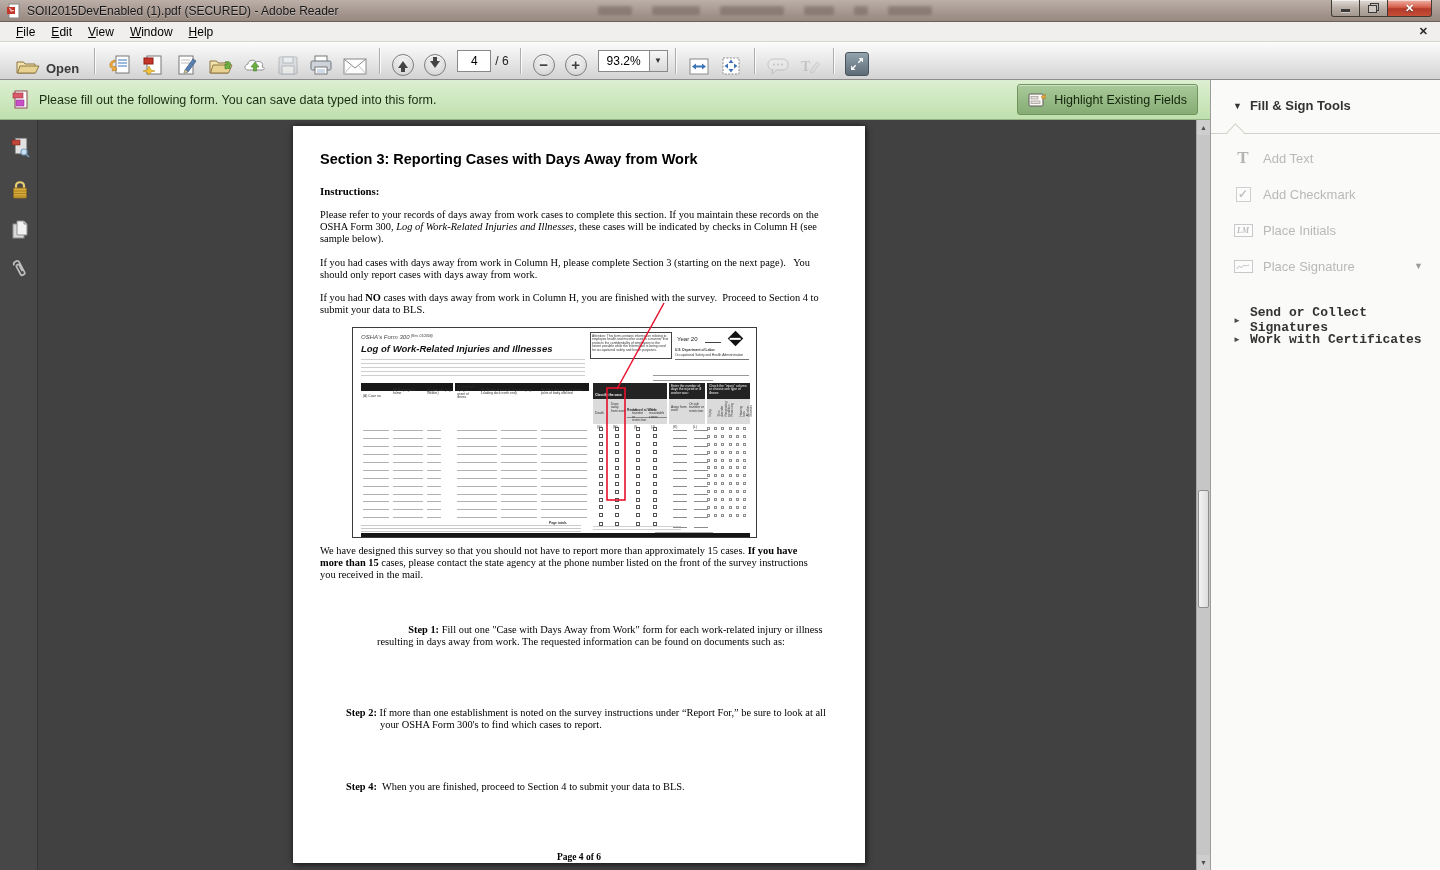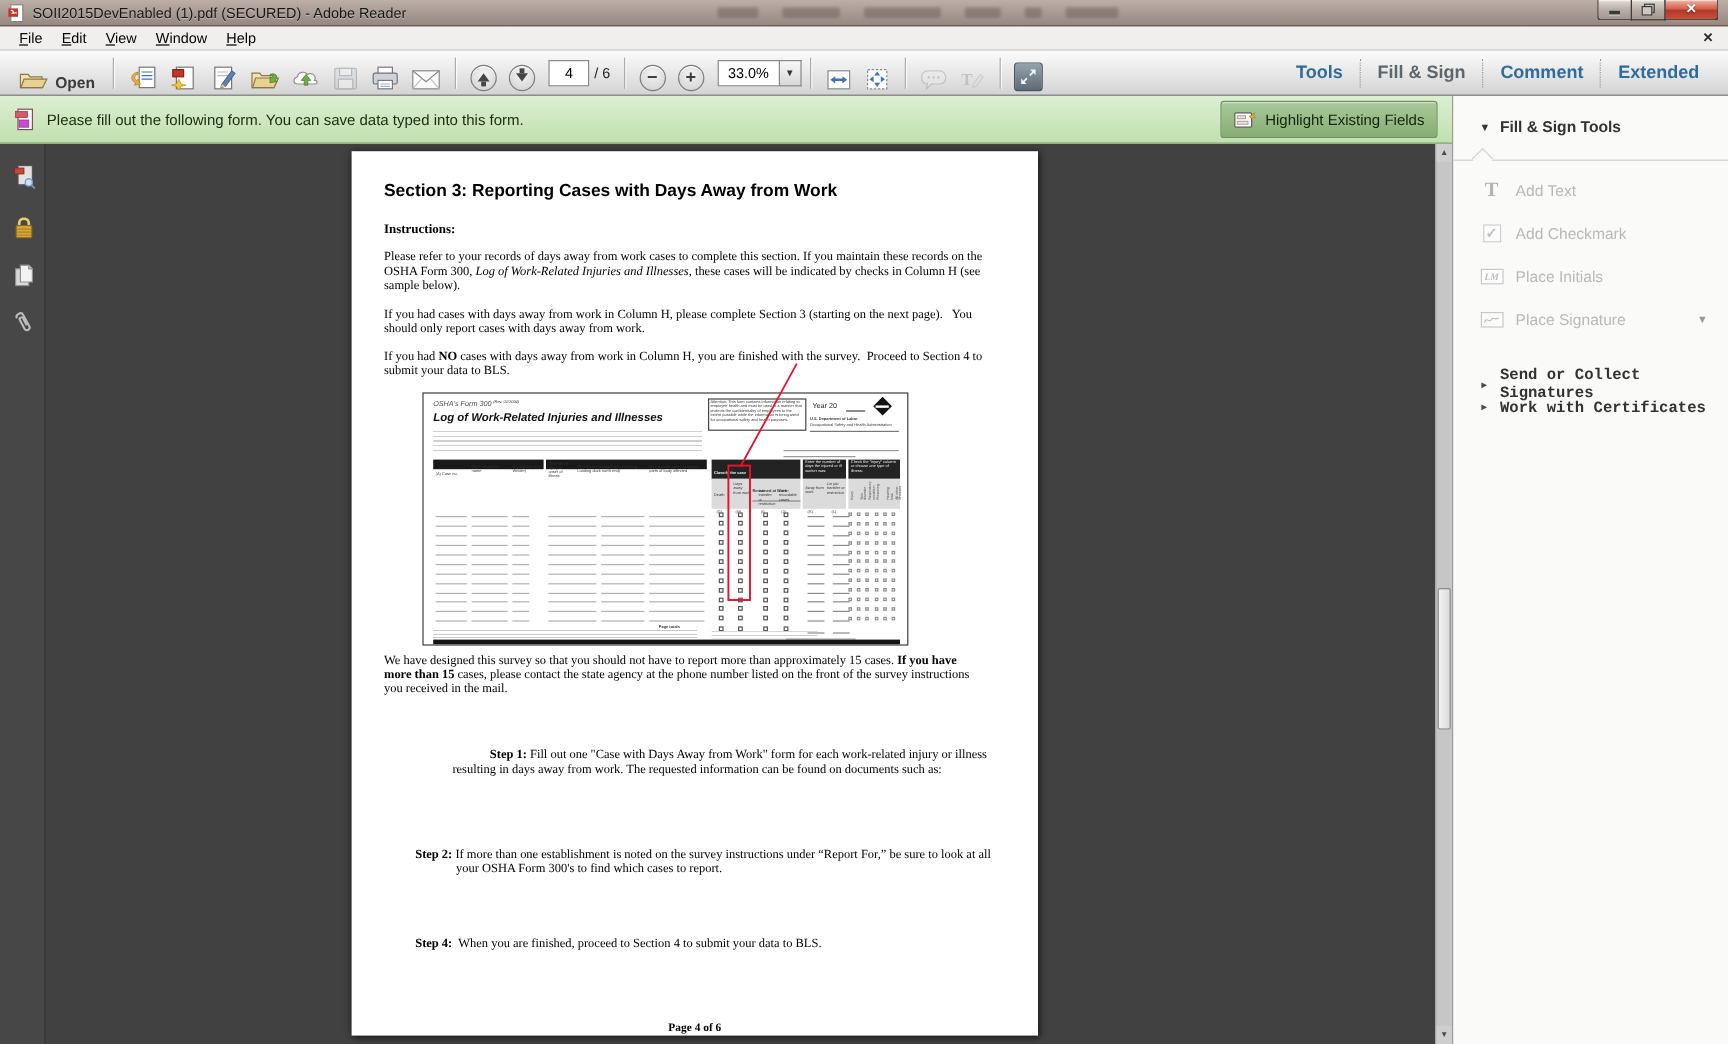--- a/index.html
+++ b/index.html
@@ -297,21 +297,21 @@
     <div class="tb-btn">
         <span class="circ">
           <span class="sign-glyph">−</span>
         </span>
       </div>
     <div class="tb-btn">
         <span class="circ">
           <span class="sign-glyph">+</span>
         </span>
       </div>
-    <div class="zoom-box">33.0%</div>
+    <div class="zoom-box">93.2%</div>
     <div class="zoom-dd">
         <span>▼</span>
       </div>
     <div class="tb-sep"></div>
 
     <div class="tb-btn">
       <svg width="22" height="19">
           <rect x="2" y="2" width="18" height="15" fill="#fff" stroke="#8a8a8a"></rect>
           <path d="M4 9.5 L8 6.5 L8 12.5 Z M18 9.5 L14 6.5 L14 12.5 Z" fill="#3d74b8"></path>
           <line x1="7" y1="9.5" x2="15" y2="9.5" stroke="#3d74b8" stroke-width="2"></line>
@@ -344,29 +344,20 @@
 
     <div class="tb-btn">
       <span class="fullscreen-btn">
           <svg width="16" height="16">
             <path d="M9.5 2 L14 2 L14 6.5 L12.3 4.8 L9.8 7.3 L8.7 6.2 L11.2 3.7 Z" fill="#f2f5f7"></path>
             <path d="M6.5 14 L2 14 L2 9.5 L3.7 11.2 L6.2 8.7 L7.3 9.8 L4.8 12.3 Z" fill="#f2f5f7"></path>
           </svg>
         </span>
     </div>
 
-    <div class="tb-tabs">
-      <span class="tb-tab blue">Tools</span>
-      <span class="tab-sep"></span>
-      <span class="tb-tab active">Fill &amp; Sign</span>
-      <span class="tab-sep"></span>
-      <span class="tb-tab blue">Comment</span>
-      <span class="tab-sep"></span>
-      <span class="tb-tab blue">Extended</span>
-    </div>
   </div>
 
   <div class="content-row">
     <div class="left-col">
 
       <div class="docbar">
         <svg width="17" height="20">
             <rect x="3" y="1" width="12" height="17" fill="#fdfdfd" stroke="#8a4a52"></rect>
             <rect x="1" y="3" width="10" height="5" fill="#d9596b" stroke="#99303f" stroke-width=".6"></rect>
             <rect x="4" y="10" width="8" height="6" fill="#c94fc9" stroke="#8e2f8e" stroke-width=".6"></rect>

